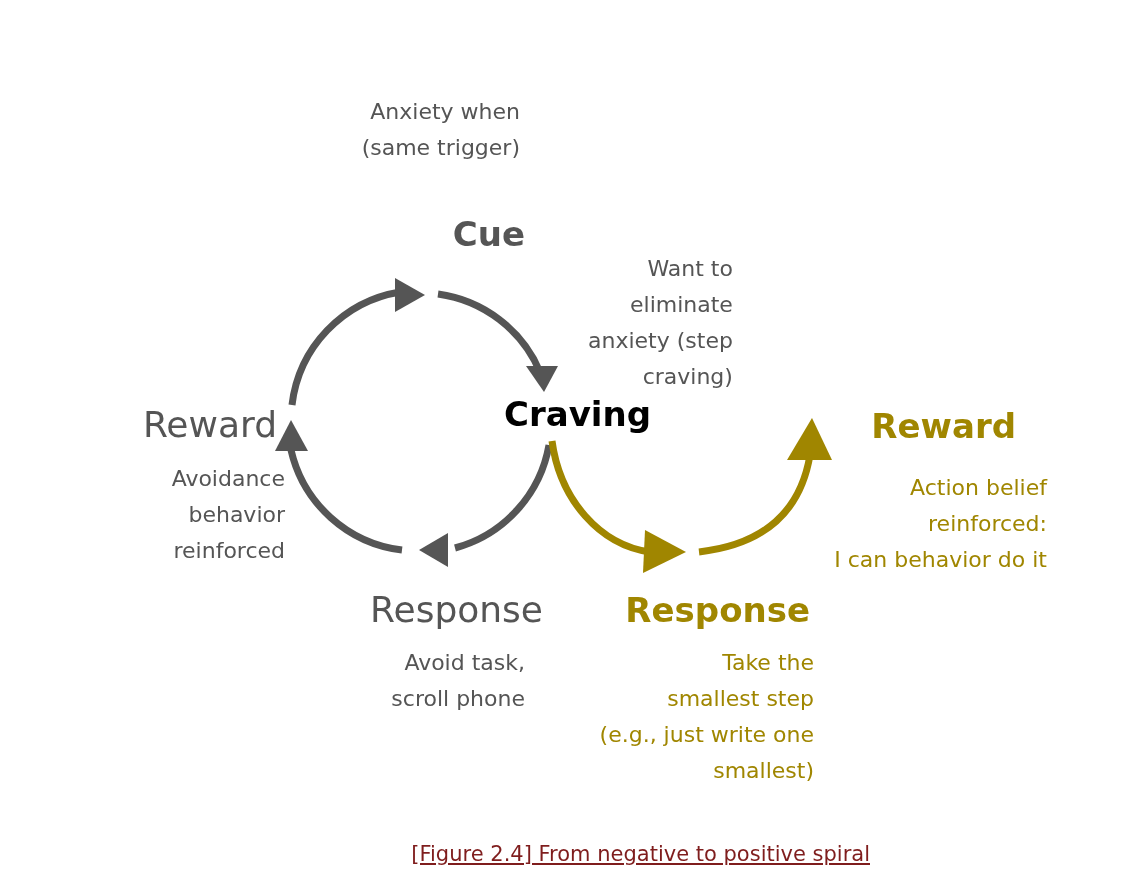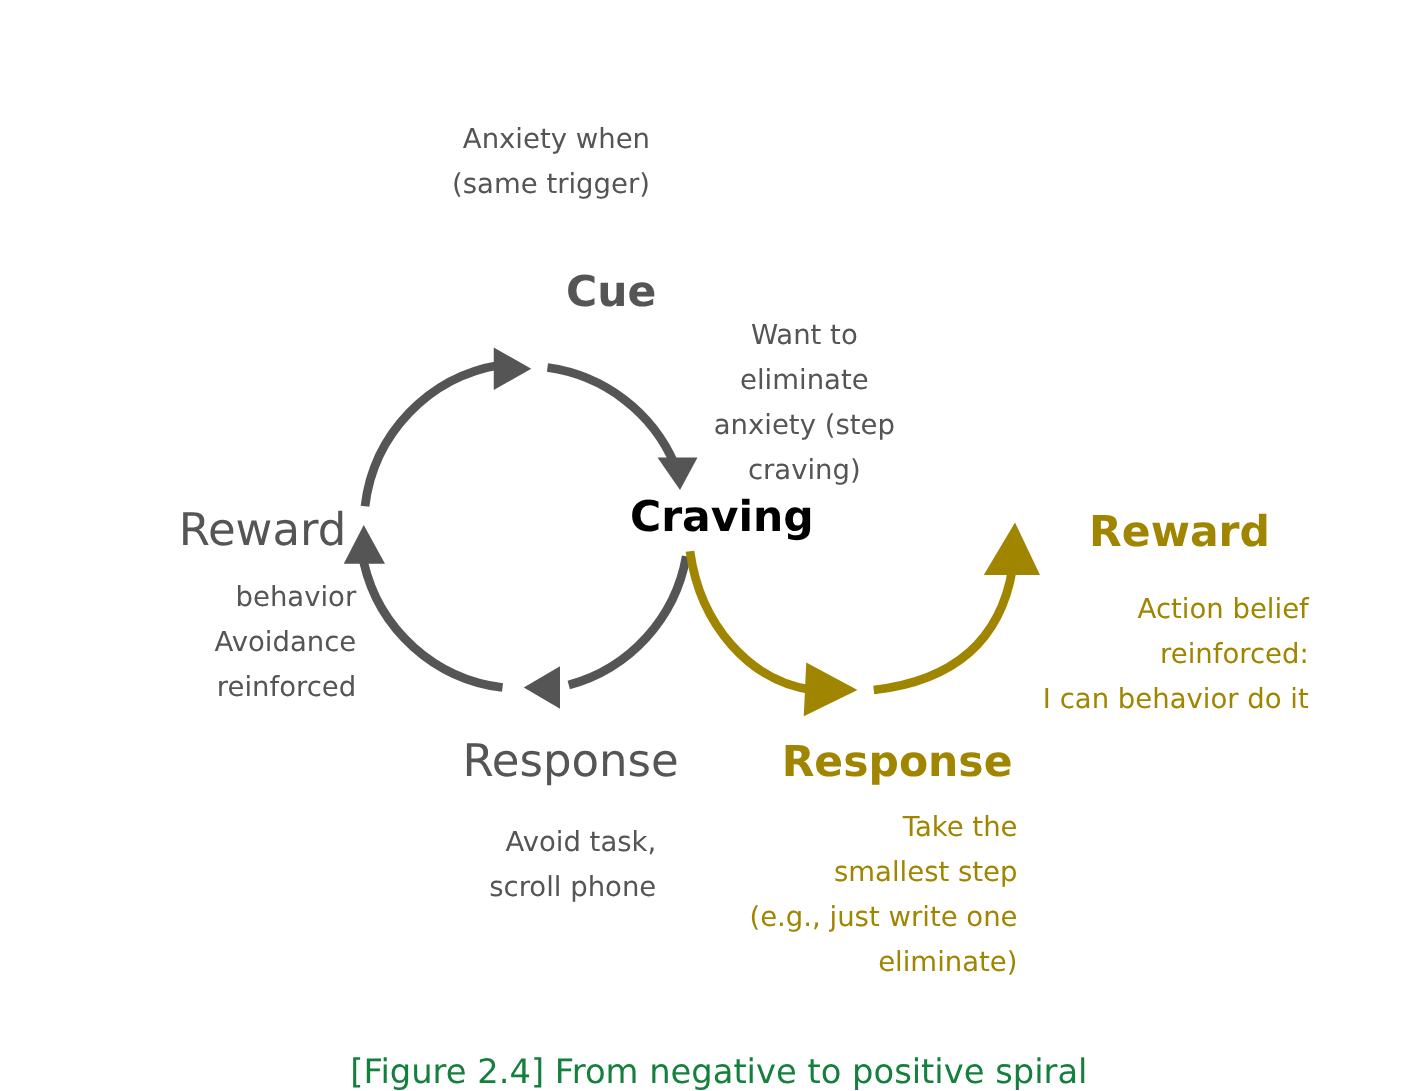--- a/index.html
+++ b/index.html
@@ -45,50 +45,50 @@
     <polygon points="787,460 832,460 812,418"></polygon>
   </g>
 </svg>
 
 <div class="txt gray desc" style="left:320px; top:94px; width:200px;">
   <span class="line">Anxiety when</span>
   <span class="line">(same trigger)</span>
 </div>
 <div class="txt gray title-bold" style="left:325px; top:214px; width:200px;">Cue</div>
 
-<div class="txt gray desc" style="left:571px; top:251px; text-align:center;">
+<div class="txt gray desc" style="left:588px; top:251px; text-align:right;">
   <span class="line">Want to</span>
   <span class="line">eliminate</span>
   <span class="line">anxiety (step</span>
   <span class="line">craving)</span>
 </div>
 
 <div class="txt title-bold" style="left:451px; top:394px; width:200px; color:#000000;">Craving</div>
 
 <div class="txt gray title-reg" style="left:77px; top:404px; width:200px;">Reward</div>
 <div class="txt gray desc" style="left:85px; top:461px; width:200px;">
+  <span class="line">Avoidance</span>
   <span class="line">behavior</span>
-  <span class="line">Avoidance</span>
   <span class="line">reinforced</span>
 </div>
 
 <div class="txt gray title-reg" style="left:303px; top:589px; width:240px;">Response</div>
-<div class="txt gray desc" style="left:325px; top:645px; width:200px;margin-top:12px;">
+<div class="txt gray desc" style="left:325px; top:645px; width:200px;">
   <span class="line">Avoid task,</span>
   <span class="line">scroll phone</span>
 </div>
 
 <div class="txt gold title-bold" style="left:560px; top:590px; width:250px;">Response</div>
 <div class="txt gold desc" style="left:554px; top:645px; width:260px;">
   <span class="line">Take the</span>
   <span class="line">smallest step</span>
   <span class="line">(e.g., just write one</span>
-  <span class="line">eliminate)</span>
+  <span class="line">smallest)</span>
 </div>
 
 <div class="txt gold title-bold" style="left:816px; top:406px; width:200px;">Reward</div>
 <div class="txt gold desc" style="left:787px; top:470px; width:260px;">
   <span class="line">Action belief</span>
   <span class="line">reinforced:</span>
   <span class="line">I can behavior do it</span>
 </div>
 
-<div class="txt" style="left:270px; top:842px; width:600px; font-size:27px; color:#15803d;">[Figure 2.4]  From negative to positive spiral</div>
+<div class="txt" style="left:270px; top:842px; width:600px; font-size:21px; color:#7f1d1d;text-decoration:underline;">[Figure 2.4]  From negative to positive spiral</div>
 
 </body></html>

